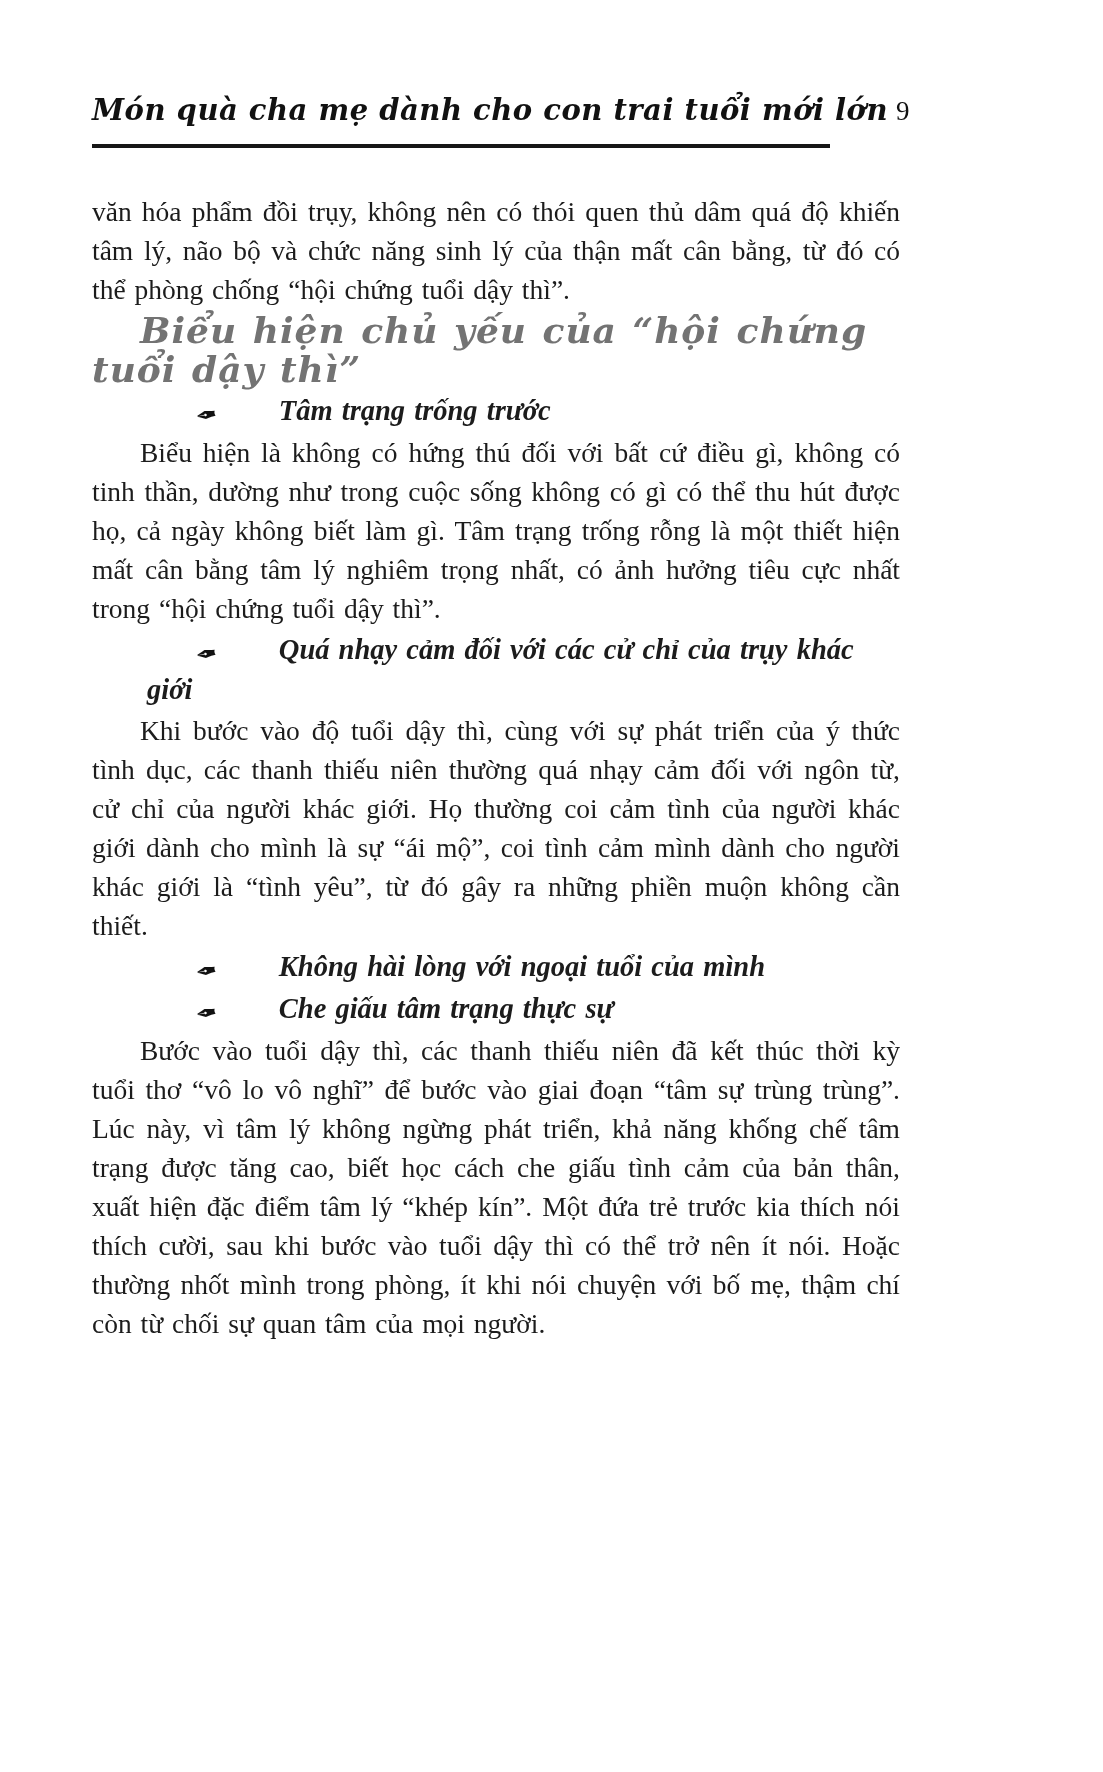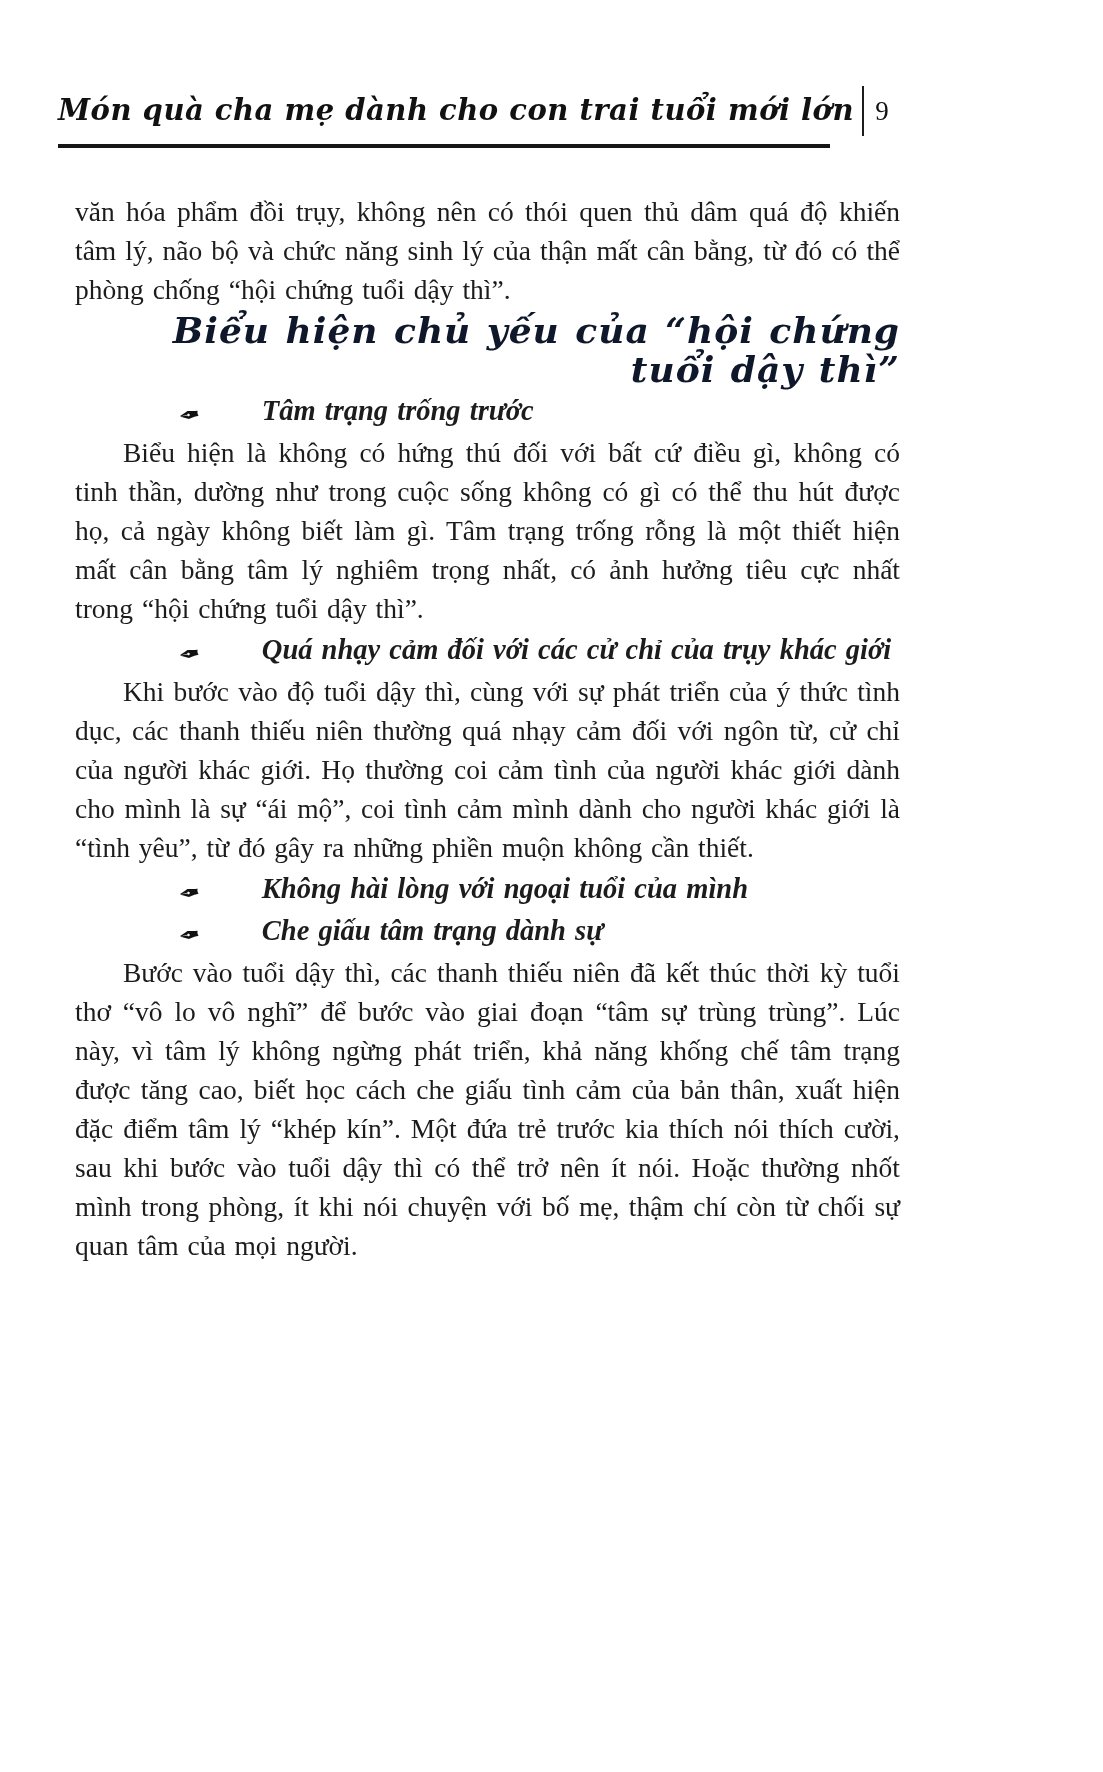--- a/index.html
+++ b/index.html
@@ -8,21 +8,21 @@
     background: #ffffff;
   }
   .page {
     position: relative;
     width: 1023px;
     height: 1772px;
     background: #ffffff;
     color: #1c1c1c;
     font-family: "Liberation Serif", serif;
     box-sizing: border-box;
-    padding: 86px 123px 40px 58px;
+    padding: 86px 123px 40px 92px;
     overflow: hidden;
   }
   
   .header-row {
     display: flex;
     align-items: center;
   }
   .header-title {
     flex: 1;
     font-family: "DejaVu Serif", serif;
@@ -53,36 +53,36 @@
     margin-right: 70px;
   }
   
   .body-text {
     margin-top: 44px;
     font-size: 27.5px;
     line-height: 39px;
     text-align: justify;
   }
   p.para {
-    margin: 0 0 2px 17px;
+    margin: 0 0 2px 0;
     text-indent: 48px;
     word-spacing: 2px;
   }
   p.para.intro {
     text-indent: 0;
   }
   .section-title {
     margin: 34px 0 22px 0;
-    text-align: right;
+    text-align: left;
     font-family: "DejaVu Serif", serif;
     font-style: italic;
     font-weight: bold;
     font-size: 36px;
     letter-spacing: 1px;
-    color: #0f172a;
+    color: #737373;
     text-indent: 0;
   }
   .sub-heading {
     margin: 22px 0 10px 0;
     padding-left: 55px;
     font-style: italic;
     font-weight: bold;
     font-size: 28.5px;
     text-align: left;
     text-indent: 0;
@@ -116,17 +116,17 @@
     <p class="para section-title">Biểu hiện chủ yếu của “hội chứng tuổi dậy thì”</p>
 
     <p class="para sub-heading"><span class="ornament">✒</span><span>Tâm trạng trống trước</span></p>
     <p class="para">Biểu hiện là không có hứng thú đối với bất cứ điều gì, không có tinh thần, dường như trong cuộc sống không có gì có thể thu hút được họ, cả ngày không biết làm gì. Tâm trạng trống rỗng là một thiết hiện mất cân bằng tâm lý nghiêm trọng nhất, có ảnh hưởng tiêu cực nhất trong “hội chứng tuổi dậy thì”.</p>
 
     <p class="para sub-heading"><span class="ornament">✒</span><span>Quá nhạy cảm đối với các cử chỉ của trụy khác giới</span></p>
     <p class="para">Khi bước vào độ tuổi dậy thì, cùng với sự phát triển của ý thức tình dục, các thanh thiếu niên thường quá nhạy cảm đối với ngôn từ, cử chỉ của người khác giới. Họ thường coi cảm tình của người khác giới dành cho mình là sự “ái mộ”, coi tình cảm mình dành cho người khác giới là “tình yêu”, từ đó gây ra những phiền muộn không cần thiết.</p>
 
     <p class="para sub-heading"><span class="ornament">✒</span><span>Không hài lòng với ngoại tuổi của mình</span></p>
 
-    <p class="para sub-heading"><span class="ornament">✒</span><span>Che giấu tâm trạng dành sự</span></p>
+    <p class="para sub-heading"><span class="ornament">✒</span><span>Che giấu tâm trạng thực sự</span></p>
     <p class="para">Bước vào tuổi dậy thì, các thanh thiếu niên đã kết thúc thời kỳ tuổi thơ “vô lo vô nghĩ” để bước vào giai đoạn “tâm sự trùng trùng”. Lúc này, vì tâm lý không ngừng phát triển, khả năng khống chế tâm trạng được tăng cao, biết học cách che giấu tình cảm của bản thân, xuất hiện đặc điểm tâm lý “khép kín”. Một đứa trẻ trước kia thích nói thích cười, sau khi bước vào tuổi dậy thì có thể trở nên ít nói. Hoặc thường nhốt mình trong phòng, ít khi nói chuyện với bố mẹ, thậm chí còn từ chối sự quan tâm của mọi người.</p>
 
   </div>
 </div>
 
 </body></html>

